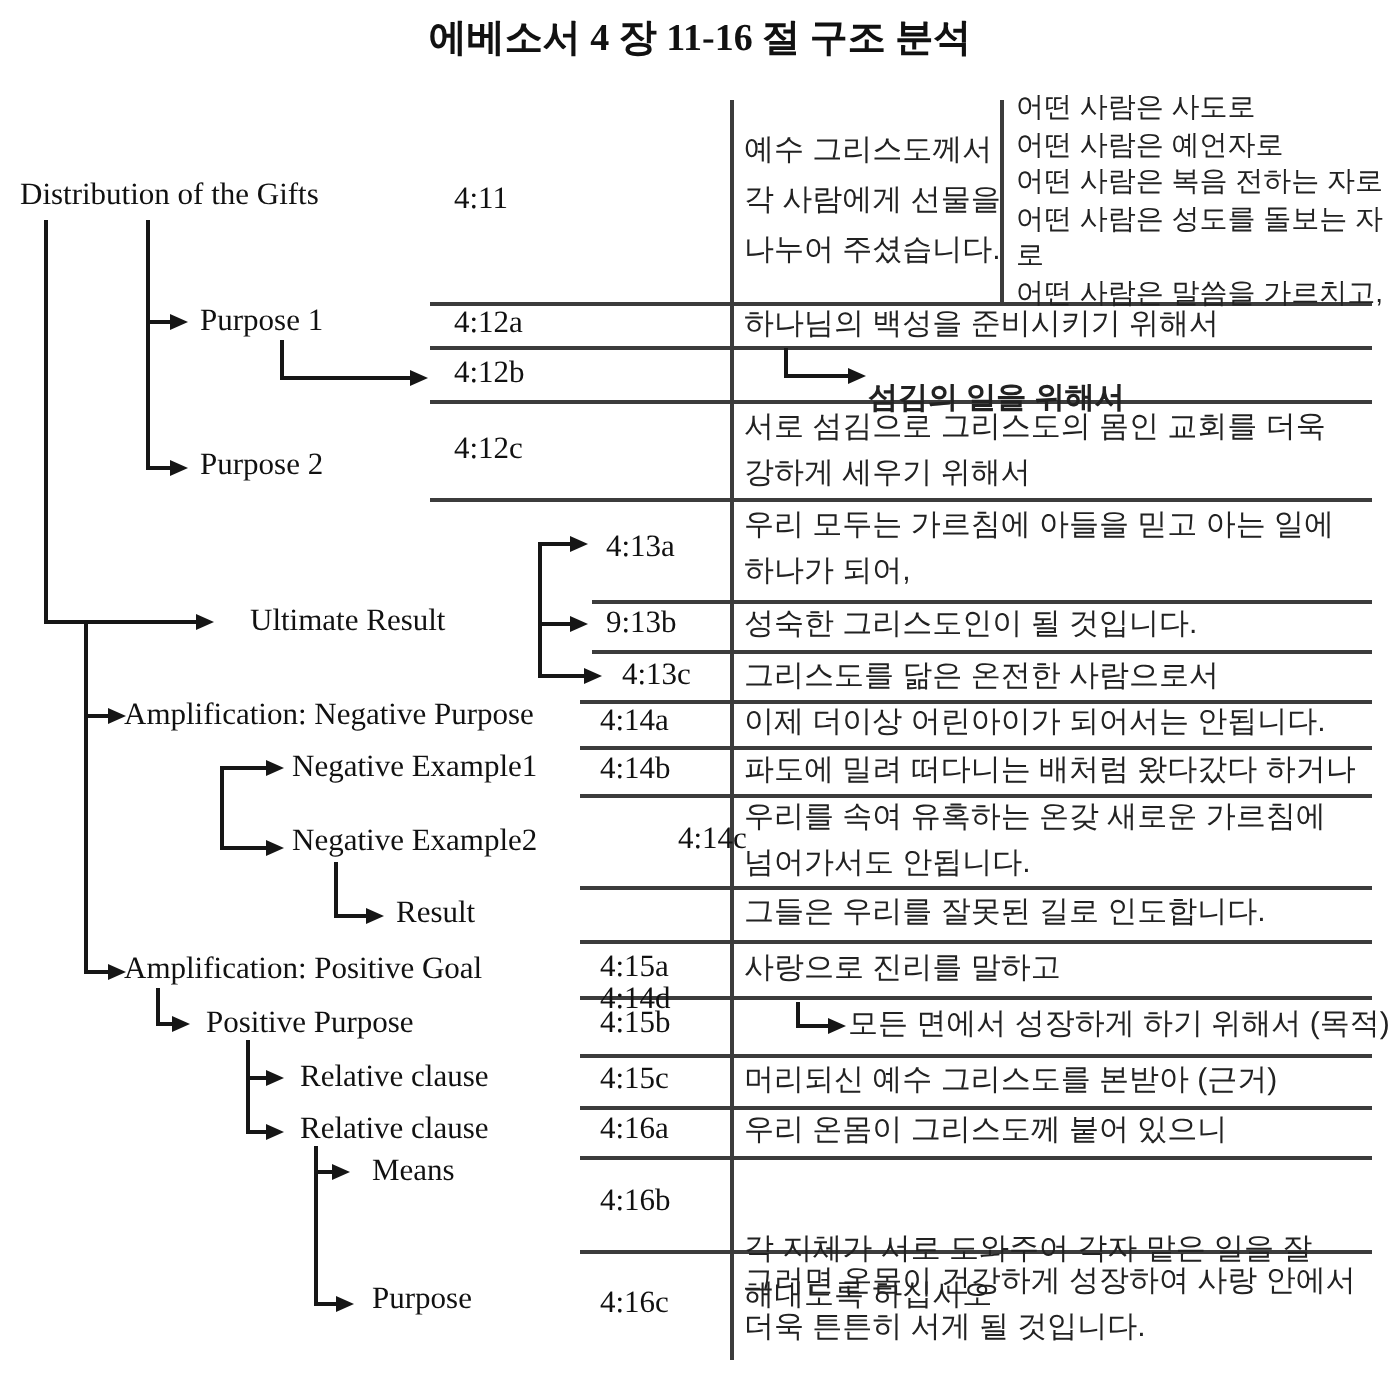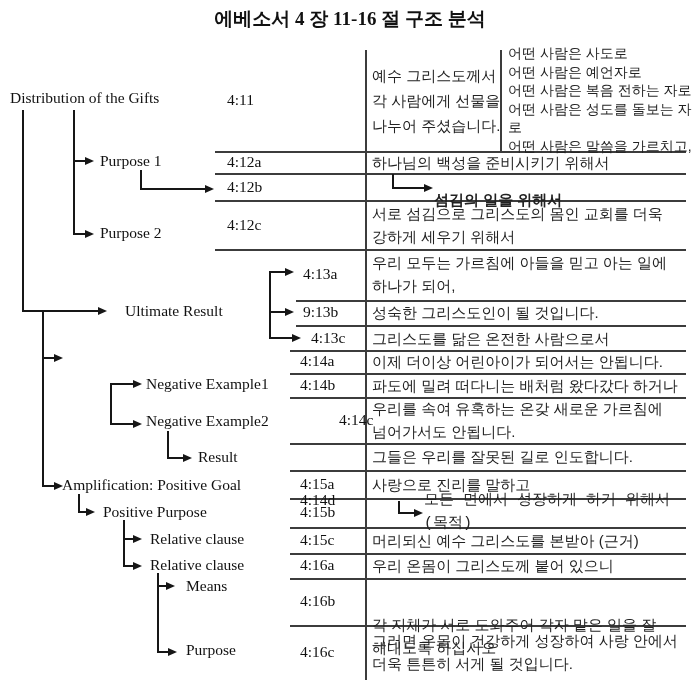--- a/index.html
+++ b/index.html
@@ -96,20 +96,21 @@
   <div class="tv" style="left:157px;top:573px;height:80px;"></div>
   <div class="tl" style="left:157px;top:585px;width:9px;"></div>
   <div class="arr" style="left:166px;top:582px;"></div>
   <div class="tl" style="left:157px;top:651px;width:11px;"></div>
   <div class="arr" style="left:168px;top:648px;"></div>
 
   <div class="tlabel" style="left:10px;top:98px;">Distribution of the Gifts</div>
   <div class="tlabel" style="left:100px;top:161px;">Purpose 1</div>
   <div class="tlabel" style="left:100px;top:233px;">Purpose 2</div>
   <div class="tlabel" style="left:125px;top:311px;">Ultimate Result</div>
+  <div class="tlabel" style="left:62px;top:358px;">Amplification: Negative Purpose</div>
   <div class="tlabel" style="left:146px;top:384px;">Negative Example1</div>
   <div class="tlabel" style="left:146px;top:421px;">Negative Example2</div>
   <div class="tlabel" style="left:198px;top:457px;">Result</div>
   <div class="tlabel" style="left:62px;top:485px;">Amplification: Positive Goal</div>
   <div class="tlabel" style="left:103px;top:512px;">Positive Purpose</div>
   <div class="tlabel" style="left:150px;top:539px;">Relative clause</div>
   <div class="tlabel" style="left:150px;top:565px;">Relative clause</div>
   <div class="tlabel" style="left:186px;top:586px;">Means</div>
   <div class="tlabel" style="left:186px;top:650px;">Purpose</div>
 
@@ -152,21 +153,21 @@
   <div class="ktext" style="left:372px;top:338px;">그리스도를 닮은 온전한 사람으로서</div>
   <div class="ktext" style="left:372px;top:385px;">파도에 밀려 떠다니는 배처럼 왔다갔다 하거나</div>
   <div class="ktext" style="left:372px;top:361px;">이제 더이상 어린아이가 되어서는 안됩니다.</div>
   <div class="ktext" style="left:372px;top:420px;">우리를 속여 유혹하는 온갖 새로운 가르침에
 넘어가서도 안됩니다.</div>
   <div class="ktext" style="left:372px;top:456px;">그들은 우리를 잘못된 길로 인도합니다.</div>
   <div class="ktext" style="left:372px;top:484px;">사랑으로 진리를 말하고</div>
   <div class="elbow" style="left:398px;top:501px;width:14px;height:11px;">
       <span class="earr"></span>
     </div>
-  <div class="ktext" style="left:424px;top:512px;font-family:Liberation Mono, monospace;">모든 면에서 성장하게 하기 위해서 (목적)</div>
+  <div class="ktext" style="left:424px;top:512px;">모든 면에서 성장하게 하기 위해서 (목적)</div>
   <div class="ktext" style="left:372px;top:540px;">머리되신 예수 그리스도를 본받아 (근거)</div>
   <div class="ktext" style="left:372px;top:565px;">우리 온몸이 그리스도께 붙어 있으니</div>
   <div class="ktext" style="left:372px;top:636px;">각 지체가 서로 도와주어 각자 맡은 일을 잘
 해내도록 하십시오</div>
   <div class="ktext" style="left:372px;top:652px;">그러면 온몸이 건강하게 성장하여 사랑 안에서
 더욱 튼튼히 서게 될 것입니다.</div>
 
 </div>
 
 </body></html>

